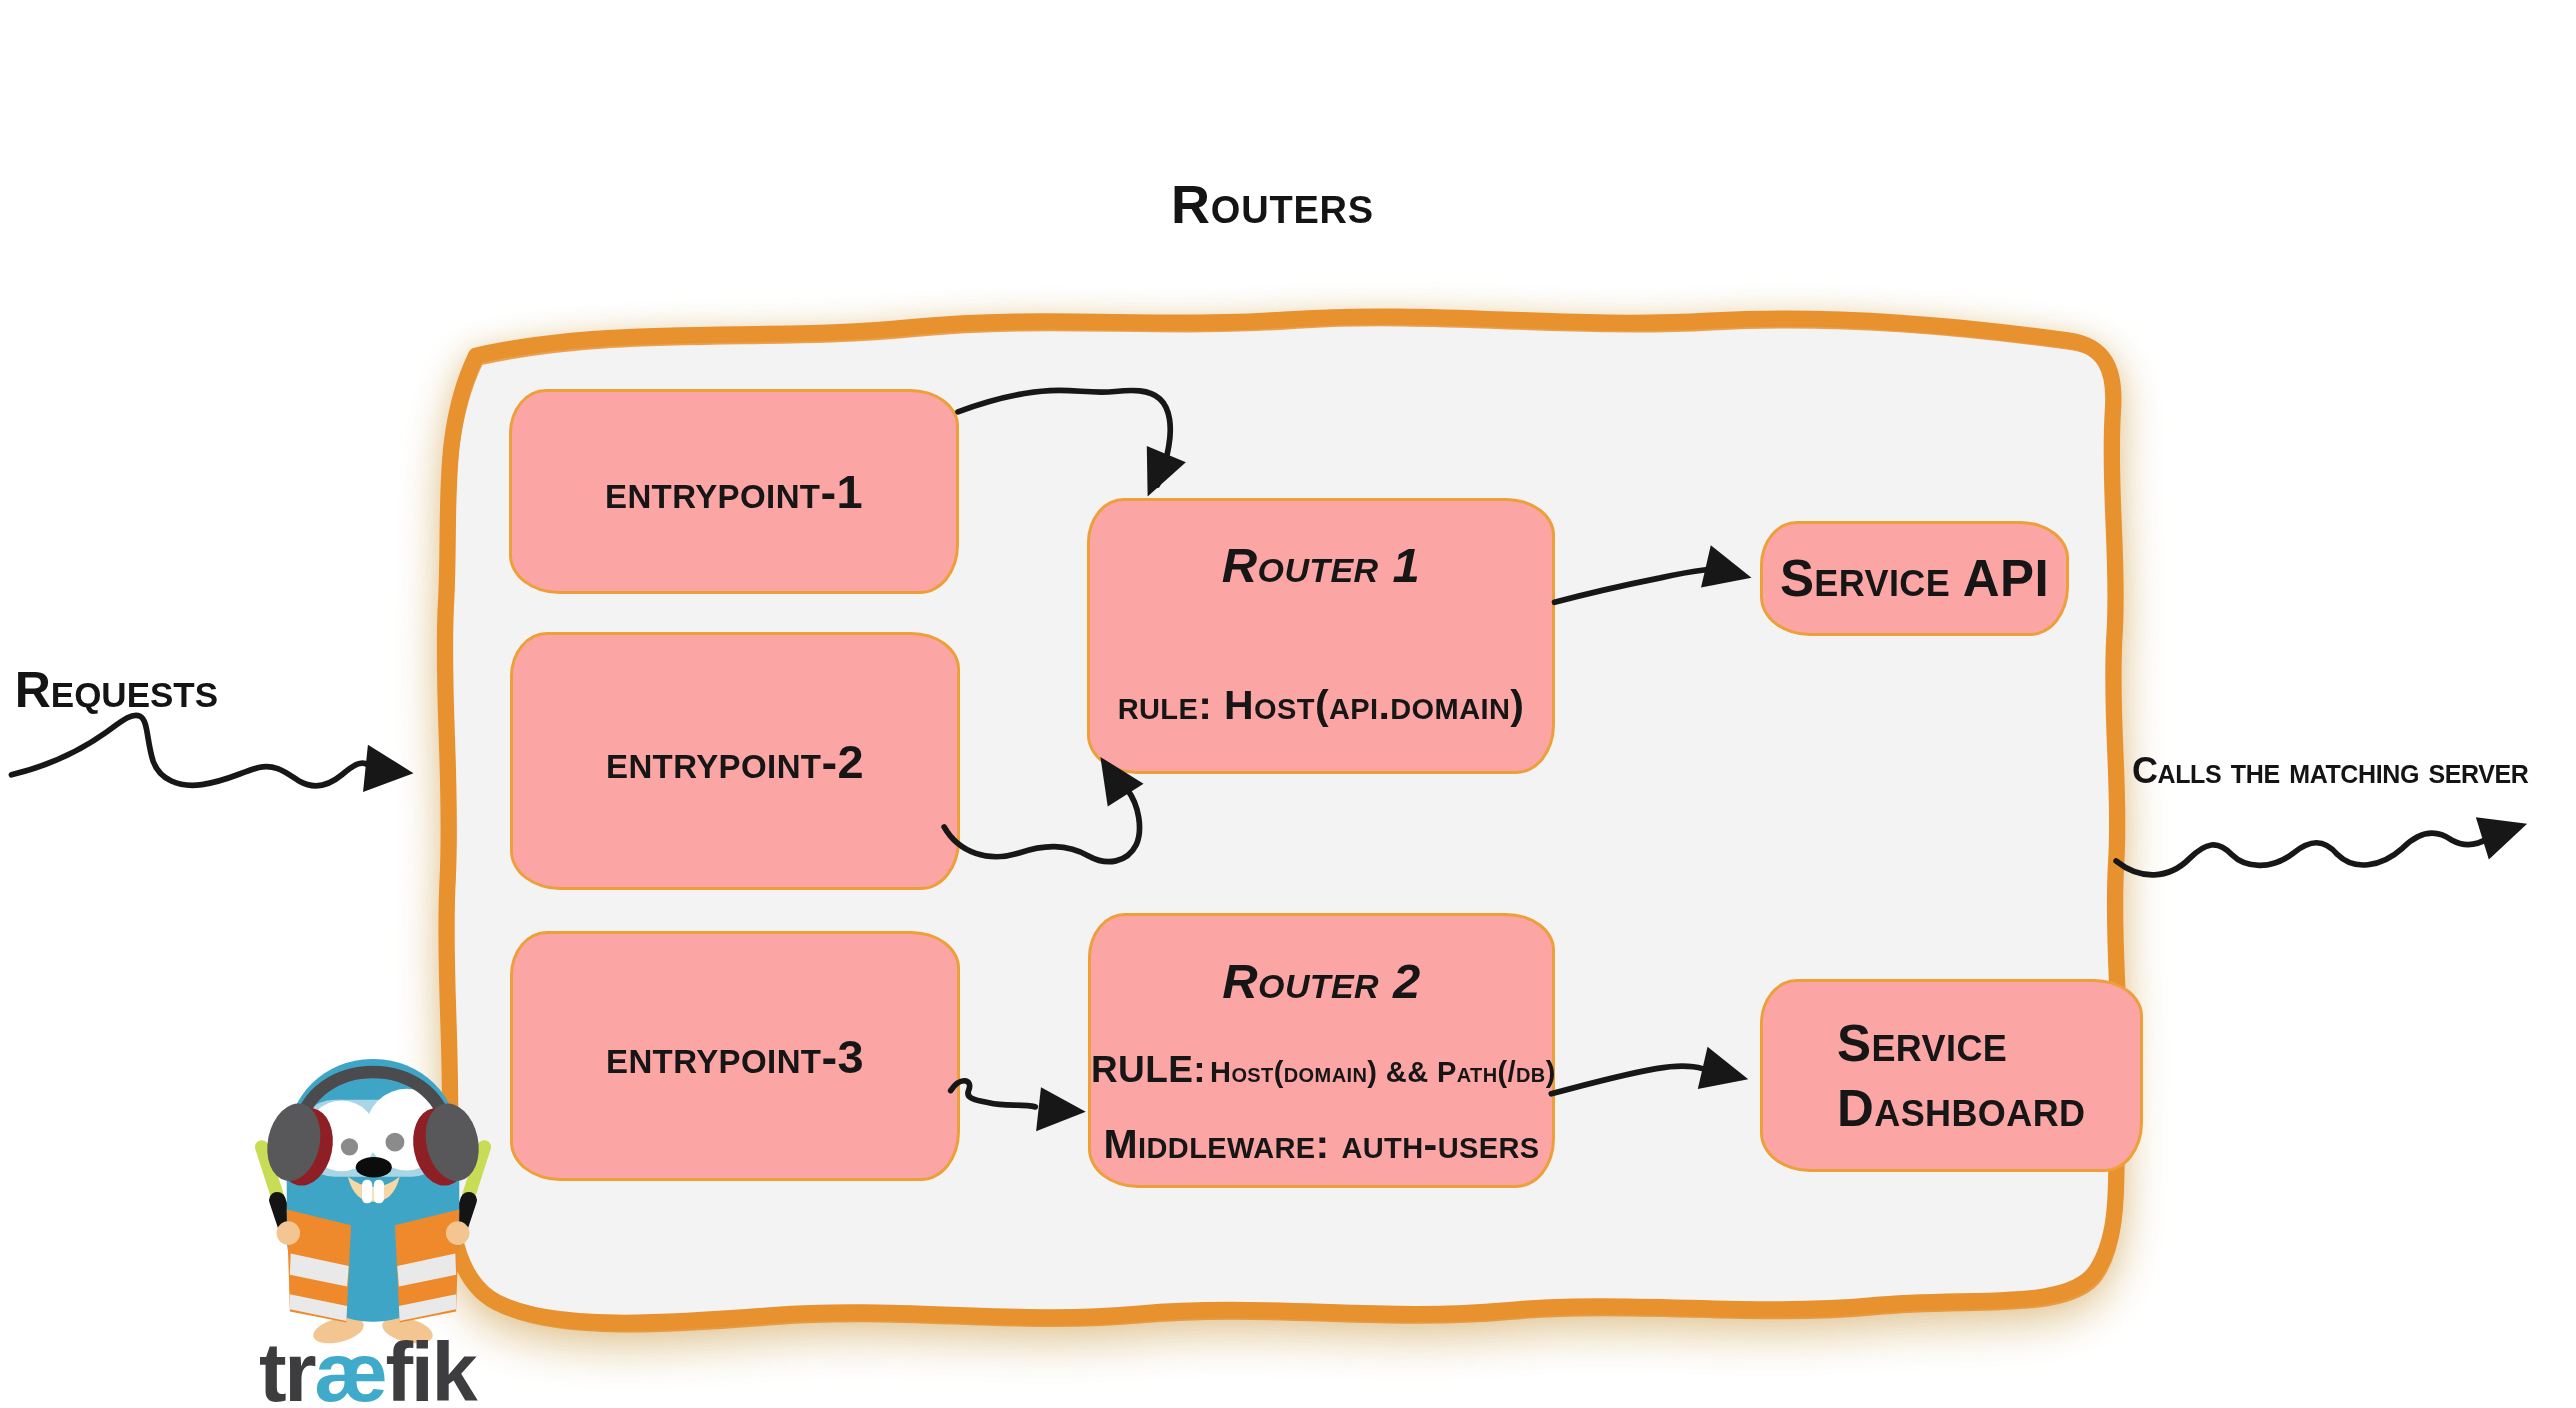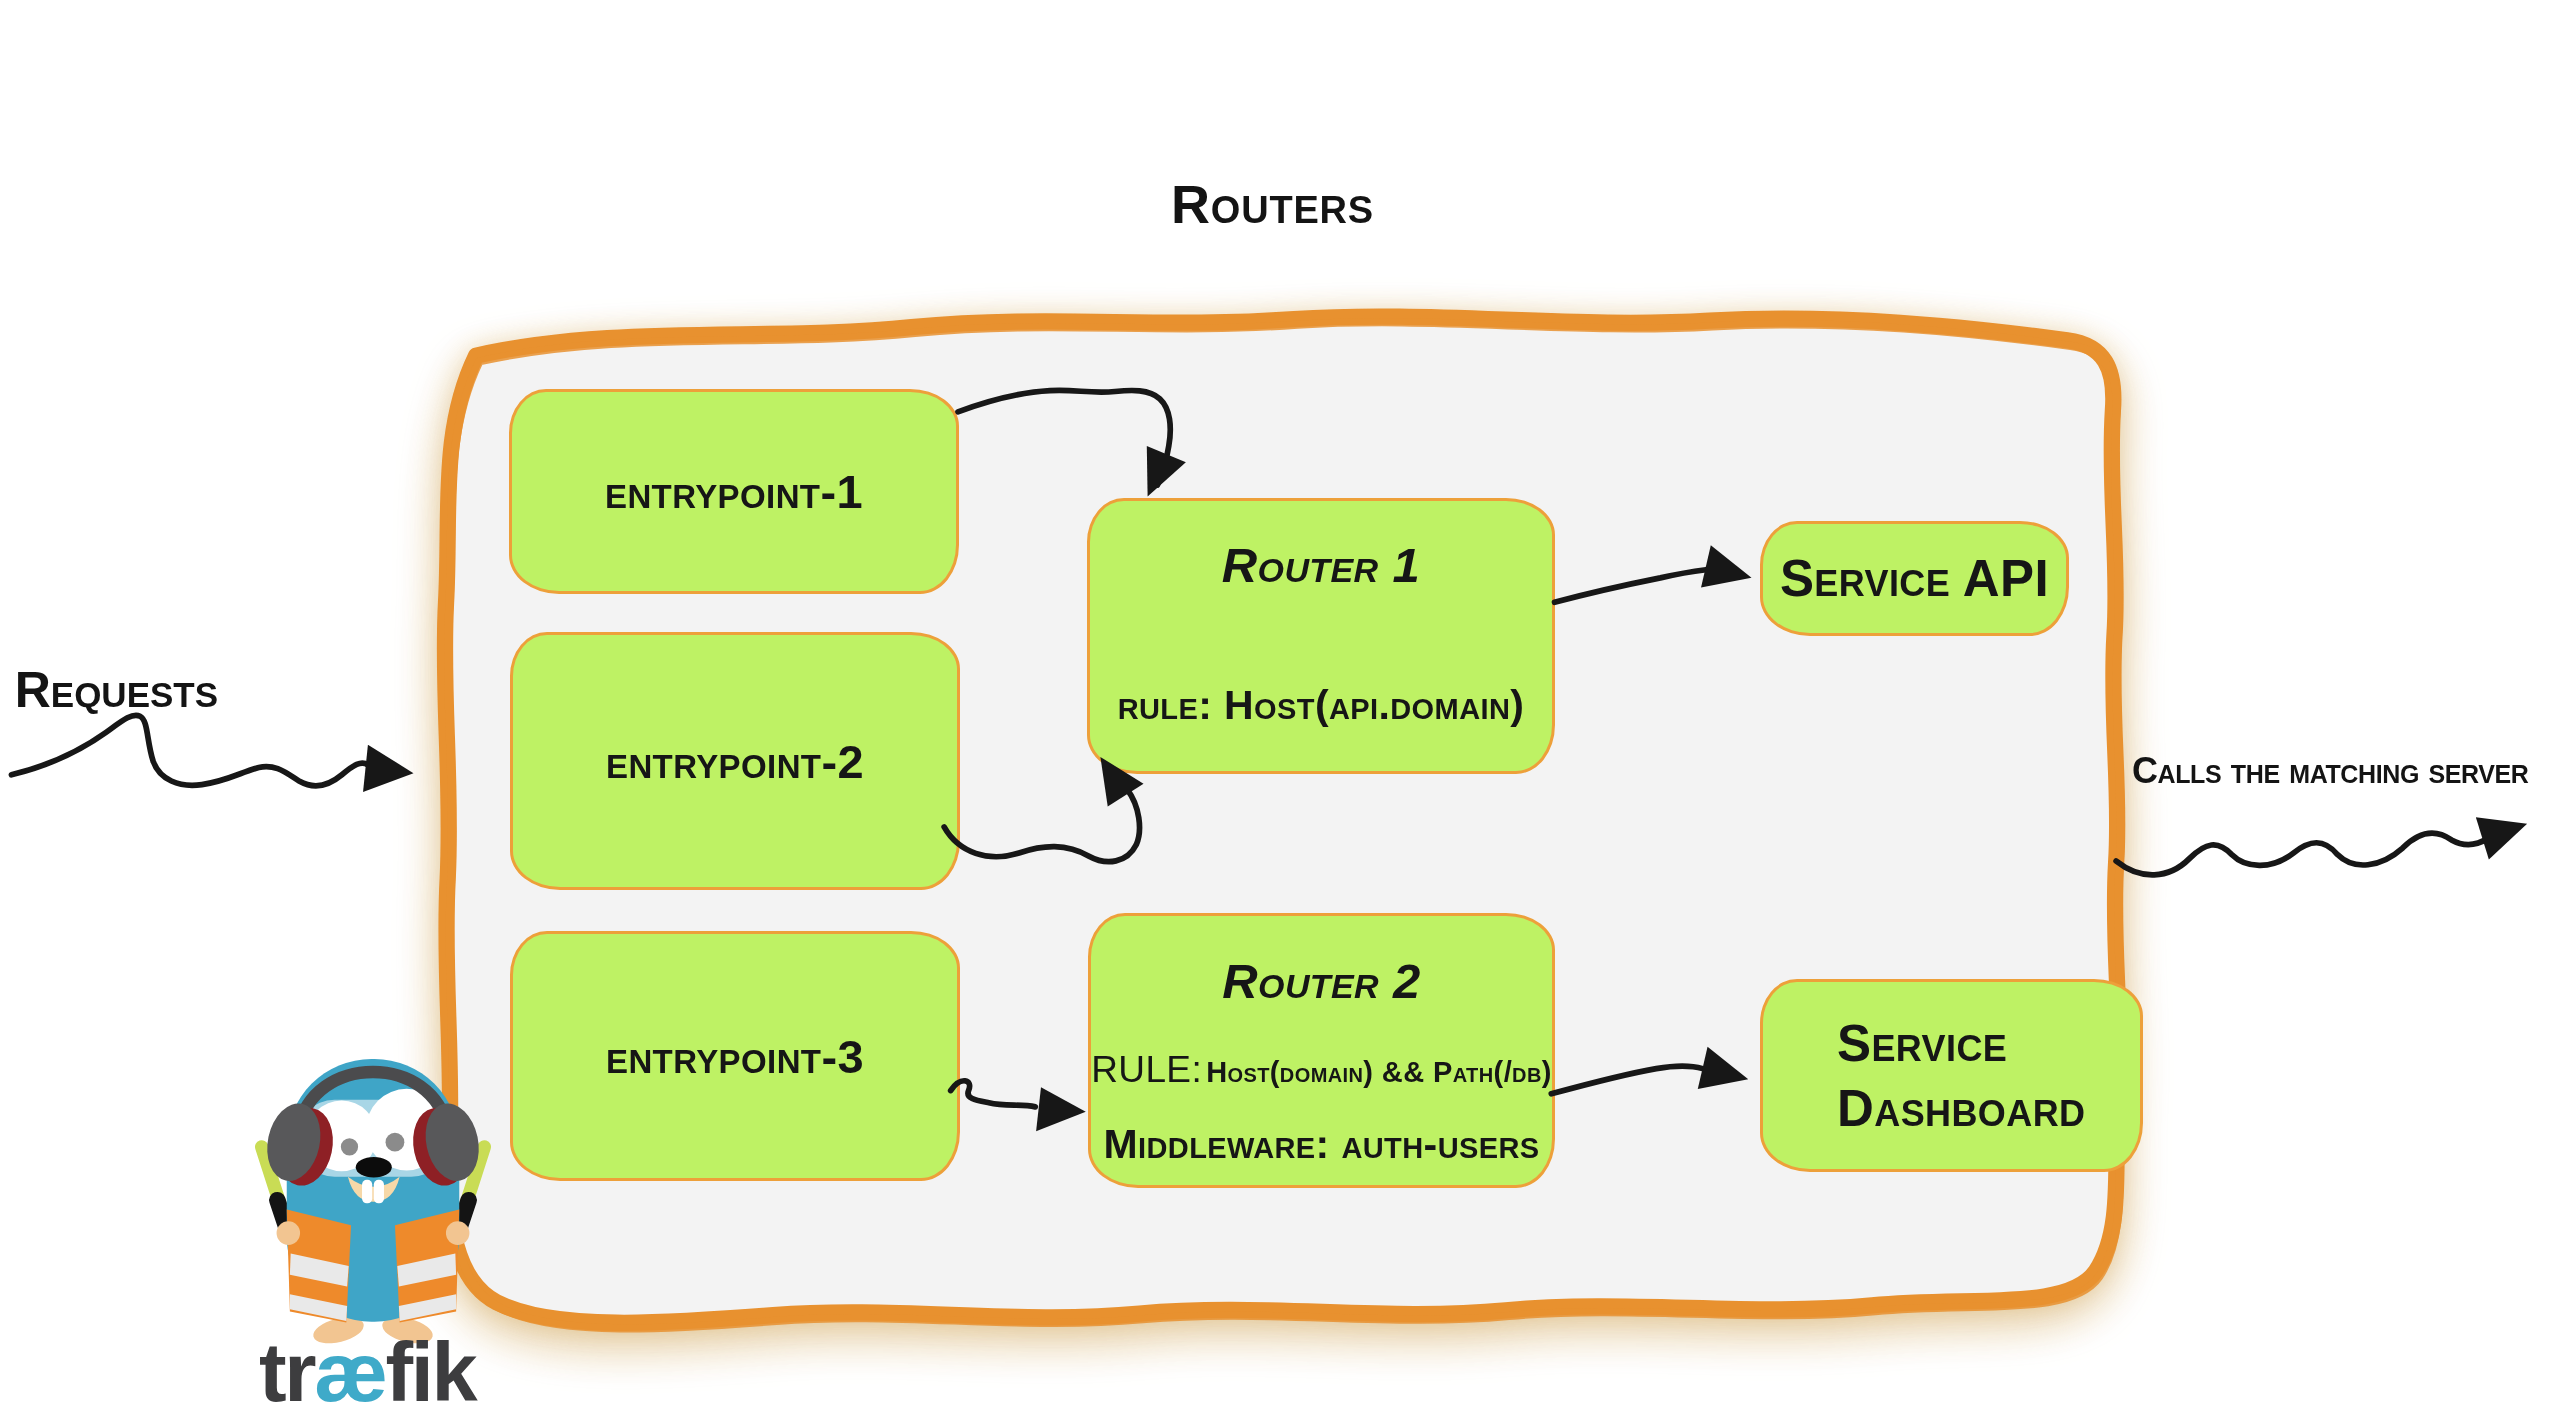--- a/index.html
+++ b/index.html
@@ -5,32 +5,32 @@
   html,body{margin:0;padding:0;background:#ffffff;overflow:hidden;}
   .stage{
     position:relative;width:2576px;height:1408px;background:#ffffff;
     font-family:"Liberation Sans","DejaVu Sans",sans-serif;color:#161616;
   }
   svg.layer{position:absolute;left:0;top:0;width:2576px;height:1408px;pointer-events:none;}
   .bigbox-svg{z-index:1;}
   .bigbox-svg .panel{filter:drop-shadow(0 20px 26px rgba(200,148,60,0.45)) drop-shadow(0 0 14px rgba(205,155,60,0.22));}
   .arrows-svg{z-index:4;}
   .card{
-    position:absolute;z-index:3;background:#bef264;
+    position:absolute;z-index:3;background:#fca5a5;
     border:3.3px solid #EDA03A;
     border-radius:37px 49px 39px 50px / 44px 37px 49px 39px;
     display:flex;align-items:center;justify-content:center;
     font-variant:small-caps;font-weight:600;letter-spacing:0.4px;
   }
   .ep-card{font-size:47px;}
   .router-card{display:block;}
   .router-card .line{position:absolute;left:0;right:0;text-align:center;white-space:nowrap;}
   .r-title{font-size:49px;font-style:italic;}
   .r-rule1{font-size:41px;}
-  .r-rule-label{font-size:37px;font-weight:400;}
+  .r-rule-label{font-size:37px;font-weight:700;}
   .r-rule-value{font-size:29px;}
   .r-mw{font-size:41px;}
   .svc-card{font-size:51px;}
   .svc-two{flex-direction:column;align-items:flex-start;justify-content:center;padding-left:74px;line-height:65px;}
   .floating-label{
     position:absolute;z-index:3;font-variant:small-caps;font-weight:600;
     white-space:nowrap;color:#141414;
   }
   .title{left:1061px;top:173px;width:423px;text-align:center;font-size:54px;letter-spacing:0.8px;}
   .requests{left:14.7px;top:661px;font-size:50px;}

